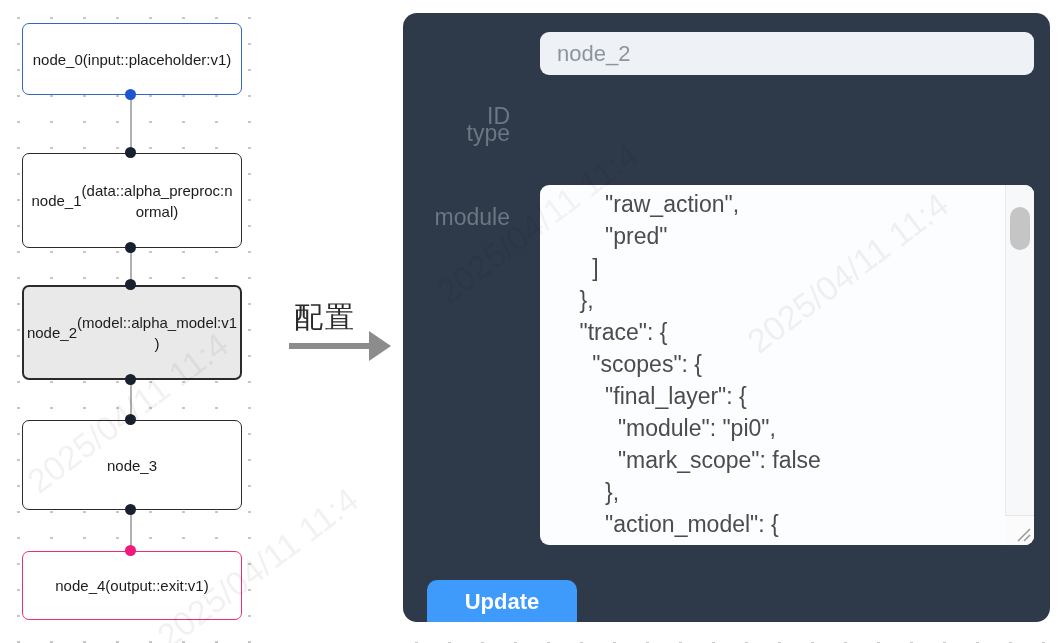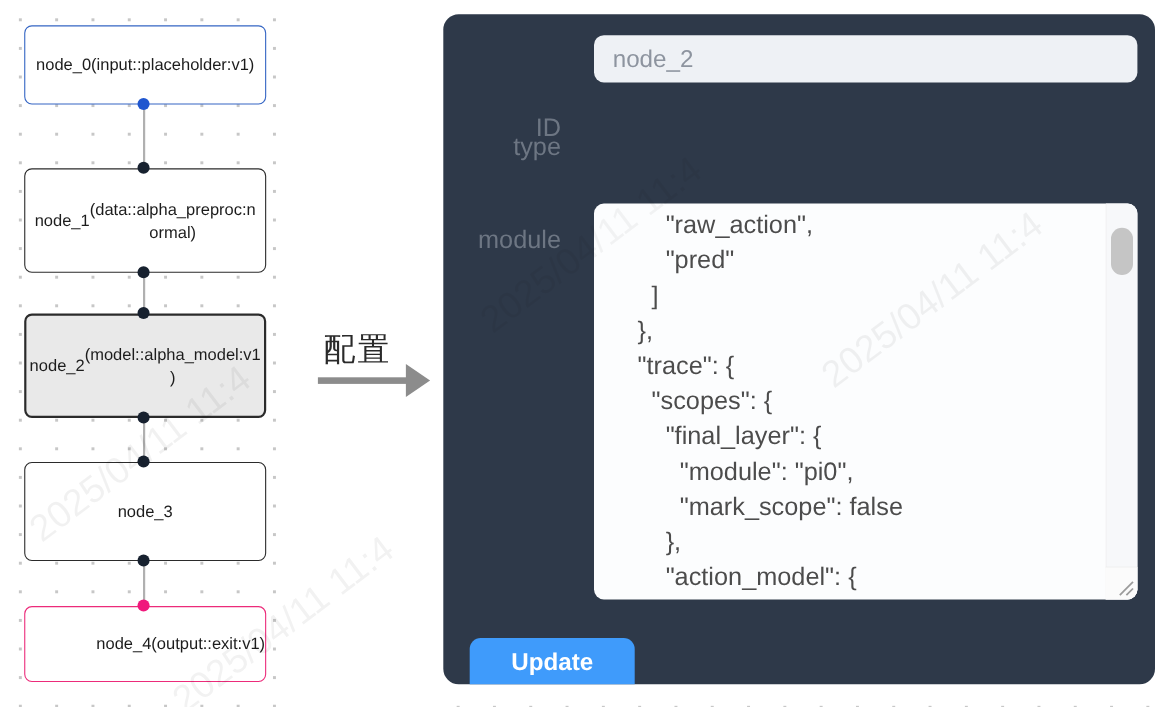--- a/index.html
+++ b/index.html
@@ -25,21 +25,21 @@
     background: #ffffff;
     border: 1.5px solid var(--node-border, #2b2b2b);
     border-radius: 7px;
     display: flex; flex-direction: row; align-items: center; justify-content: center;
     text-align: center;
     font-size: 15px; line-height: 21px; color: #1c1c1c;
     z-index: 2;
   }
   .node .node-sub { white-space: pre-line; }
   .node.kind-input  { border-color: var(--input-node-blue, #3465c4); }
-  .node.kind-output { border-color: var(--output-node-pink, #ec2b7a); justify-content: flex-end; }
+  .node.kind-output { border-color: var(--output-node-pink, #ec2b7a); }
   .node.selected    { background: var(--node-selected-bg, #e9e9e9); border-width: 2.5px; }
 
   .edge {
     position: absolute; left: 130px; width: 2px;
     background: var(--edge-gray, #b0b0b0); z-index: 1;
   }
   .port {
     position: absolute; width: 11px; height: 11px; border-radius: 50%;
     background: var(--dot-dark, #17212f); z-index: 3;
   }

